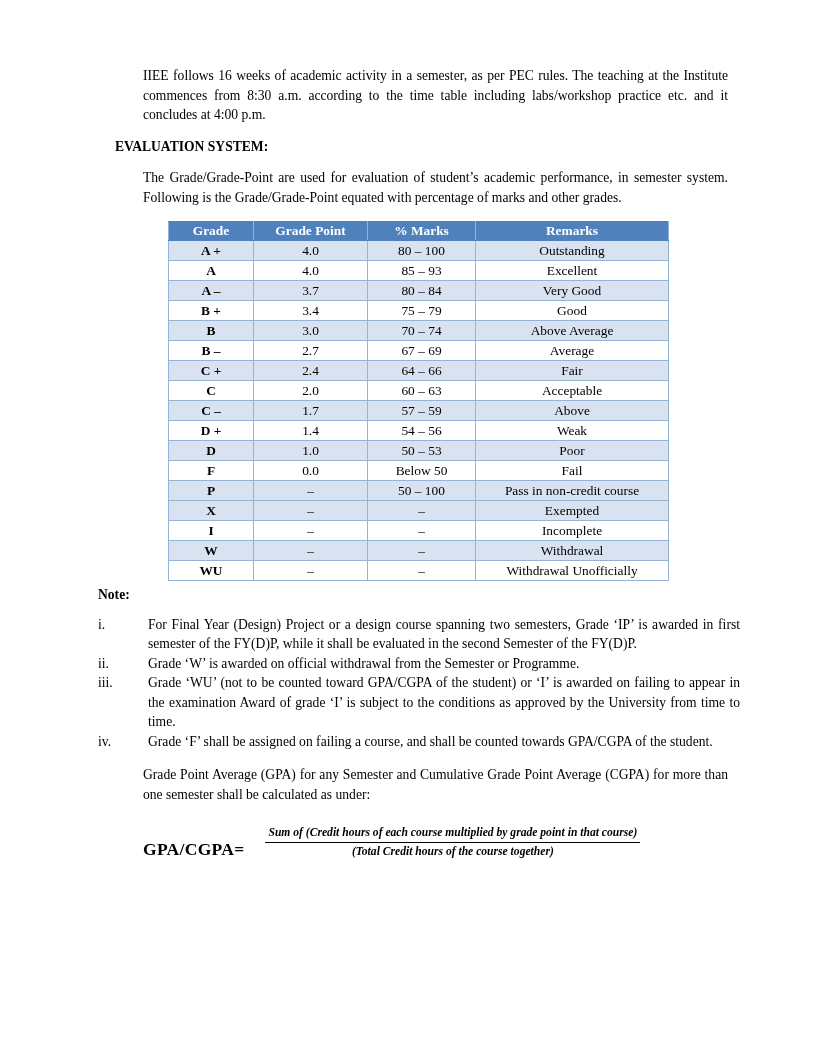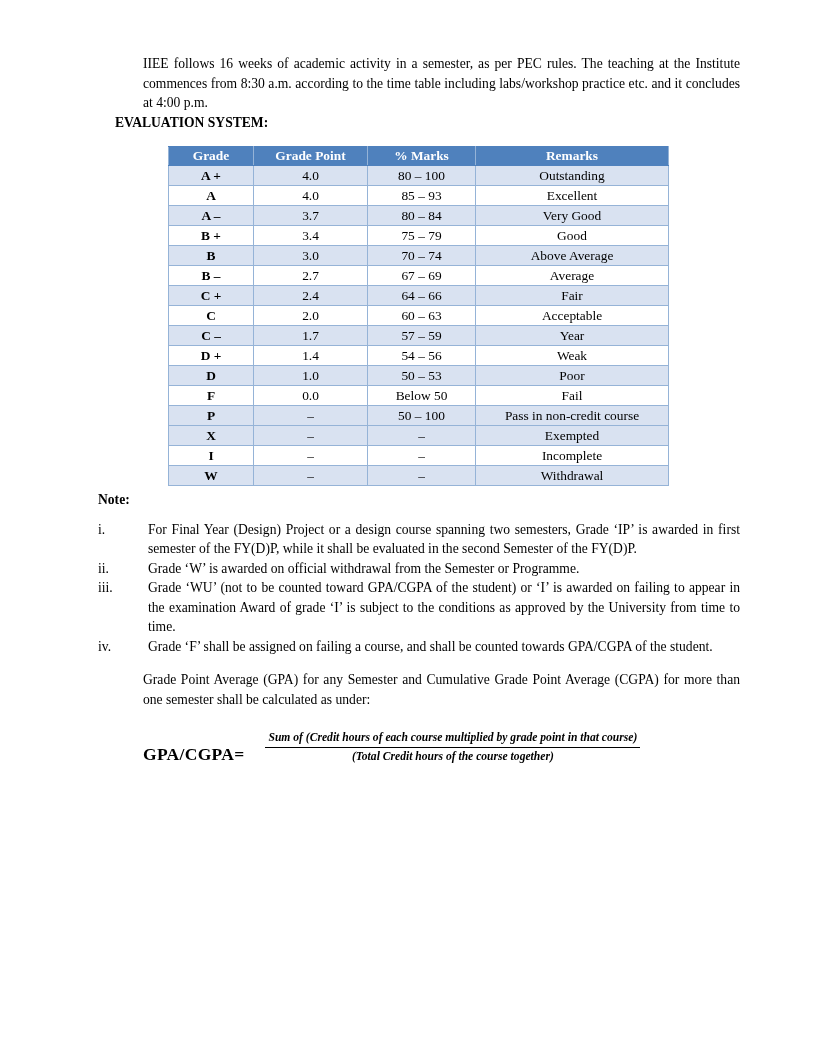--- a/index.html
+++ b/index.html
@@ -10,21 +10,21 @@
     font-family: "Liberation Serif", serif;
     color: #000;
     overflow: hidden;
   }
   .page {
     width: 816px; height: 1056px;
     padding: 54px 76px 0 96px;
     font-size: 13.6px;
     line-height: 19.5px;
   }
-  .body-para { margin: 0; text-align: justify; }
+  .body-para { margin: 12px; text-align: justify; }
   .indent { margin-left: 47px; }
   .section-heading {
     font-size: 13.6px; line-height: 19.5px;
     font-weight: bold; margin: 0 0 0 19px;
   }
   .grade-table {
     border-collapse: collapse;
     margin: 14px 0 0 72px;
     width: 500px;
     font-size: 13.4px;
@@ -85,20 +85,21 @@
 </style>
 </head>
 <body>
 
 <div class="page">
 
   <p class="body-para indent">IIEE follows 16 weeks of academic activity in a semester, as per PEC rules. The teaching at the Institute commences from 8:30 a.m. according to the time table including labs/workshop practice etc. and it concludes at 4:00 p.m.</p>
 
   <h2 class="section-heading">EVALUATION SYSTEM:</h2>
 
+  <p class="body-para indent">The Grade/Grade-Point are used for evaluation of student’s academic performance, in semester system. Following is the Grade/Grade-Point equated with percentage of marks and other grades.</p>
 
   <table class="grade-table">
     <colgroup>
       <col class="c1">
         <col class="c2">
         <col class="c3">
         <col class="c4">
     </colgroup>
     <thead>
       <tr>
@@ -154,21 +155,21 @@
         <tr>
           <td>C</td>
           <td>2.0</td>
           <td>60 – 63</td>
           <td>Acceptable</td>
         </tr>
         <tr class="band">
           <td>C –</td>
           <td>1.7</td>
           <td>57 – 59</td>
-          <td>Year</td>
+          <td>Above</td>
         </tr>
         <tr>
           <td>D +</td>
           <td>1.4</td>
           <td>54 – 56</td>
           <td>Weak</td>
         </tr>
         <tr class="band">
           <td>D</td>
           <td>1.0</td>
@@ -197,20 +198,26 @@
           <td>I</td>
           <td>–</td>
           <td>–</td>
           <td>Incomplete</td>
         </tr>
         <tr class="band">
           <td>W</td>
           <td>–</td>
           <td>–</td>
           <td>Withdrawal</td>
+        </tr>
+        <tr>
+          <td>WU</td>
+          <td>–</td>
+          <td>–</td>
+          <td>Withdrawal Unofficially</td>
         </tr>
       </tbody>
   </table>
 
   <div class="note-label">Note:</div>
 
   <div class="notes-list">
       <div class="note-item">
         <div class="note-num">i.</div>
         <div class="note-text">For Final Year (Design) Project or a design course spanning two semesters, Grade ‘IP’ is awarded in first semester of the FY(D)P, while it shall be evaluated in the second Semester of the FY(D)P.</div>

